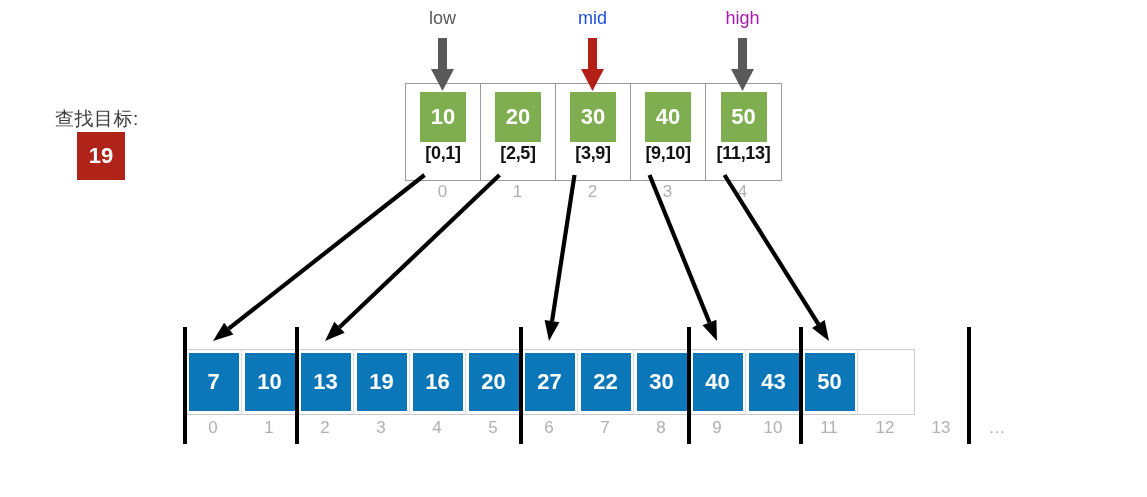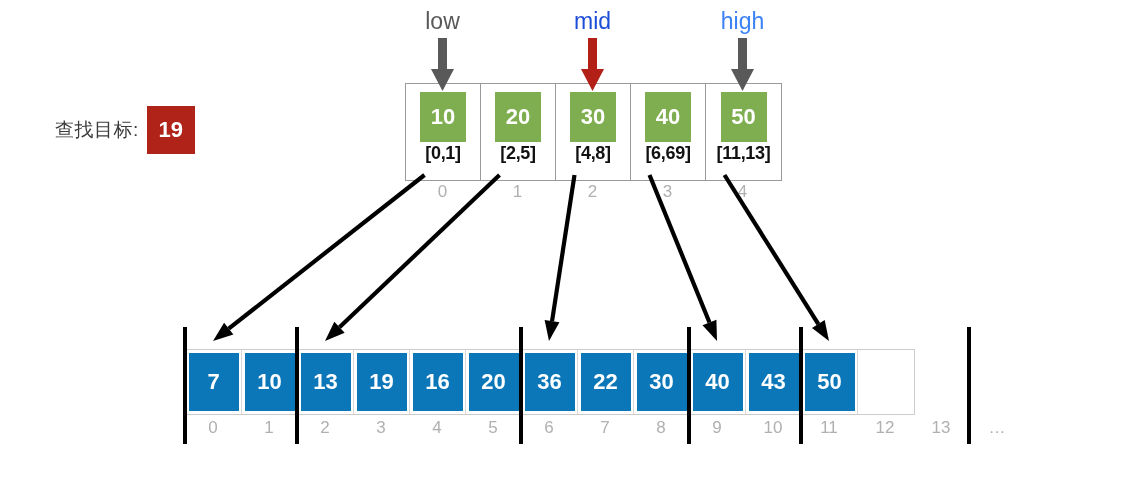--- a/index.html
+++ b/index.html
@@ -8,33 +8,33 @@
     background:#ffffff;
     font-family:"Liberation Sans","DejaVu Sans",sans-serif;
     position:relative;overflow:hidden;
   }
   #stage{position:absolute;left:0;top:0;width:1147px;height:497px;}
 
   
   #wires{position:absolute;left:0;top:0;width:1147px;height:497px;pointer-events:none;}
 
   
-  #target-group{position:absolute;left:55px;top:106px;display:flex;align-items:center;}
+  #target-group{position:absolute;left:55px;top:106px;display:flex;align-items:center;flex-direction:column;}
   #target-label{
     font-size:19px;color:#3b3b3b;letter-spacing:.5px;white-space:nowrap;
   }
   #target-box{
     margin-left:8px;width:48px;height:48px;background:#AF2318;
     color:#ffffff;font-size:22px;font-weight:bold;
     display:flex;align-items:center;justify-content:center;
   }
 
   
   .ptr-label{
-    position:absolute;font-size:23px;color:#595959;
+    position:absolute;font-size:18px;color:#595959;
     transform:translateX(-50%);white-space:nowrap;
   }
 
   
   #block-array{
     position:absolute;left:405px;top:83px;
     height:98px;display:flex;
     border:1px solid #9a9a9a;box-sizing:border-box;background:#fff;
   }
   .block-cell{
@@ -93,39 +93,39 @@
 <div id="stage">
 
   <div id="target-group">
     <span id="target-label">查找目标:</span>
     <span id="target-box">19</span>
   </div>
 
   <div id="ptr-labels">
       <div class="ptr-label" style="left: 442.5px; top: 8px; color: rgb(89, 89, 89);">low</div>
       <div class="ptr-label" style="left: 592.5px; top: 8px; color: #1d4ed8;">mid</div>
-      <div class="ptr-label" style="left: 742.5px; top: 8px; color: #3b82f6;">high</div>
+      <div class="ptr-label" style="left: 742.5px; top: 8px; color: #a21caf;">high</div>
     </div>
 
   <div id="block-array">
       <div class="block-cell">
         <div class="block-sq">10</div>
         <div class="block-range">[0,1]</div>
       </div>
       <div class="block-cell">
         <div class="block-sq">20</div>
         <div class="block-range">[2,5]</div>
       </div>
       <div class="block-cell">
         <div class="block-sq">30</div>
-        <div class="block-range">[4,8]</div>
+        <div class="block-range">[3,9]</div>
       </div>
       <div class="block-cell">
         <div class="block-sq">40</div>
-        <div class="block-range">[6,69]</div>
+        <div class="block-range">[9,10]</div>
       </div>
       <div class="block-cell">
         <div class="block-sq">50</div>
         <div class="block-range">[11,13]</div>
       </div>
     </div>
   <div id="block-index-row">
       <div class="bi">0</div>
       <div class="bi">1</div>
       <div class="bi">2</div>
@@ -146,21 +146,21 @@
       <div class="raw-cell">
         <div class="raw-sq">19</div>
       </div>
       <div class="raw-cell">
         <div class="raw-sq">16</div>
       </div>
       <div class="raw-cell">
         <div class="raw-sq">20</div>
       </div>
       <div class="raw-cell">
-        <div class="raw-sq">36</div>
+        <div class="raw-sq">27</div>
       </div>
       <div class="raw-cell">
         <div class="raw-sq">22</div>
       </div>
       <div class="raw-cell">
         <div class="raw-sq">30</div>
       </div>
       <div class="raw-cell">
         <div class="raw-sq">40</div>
       </div>

